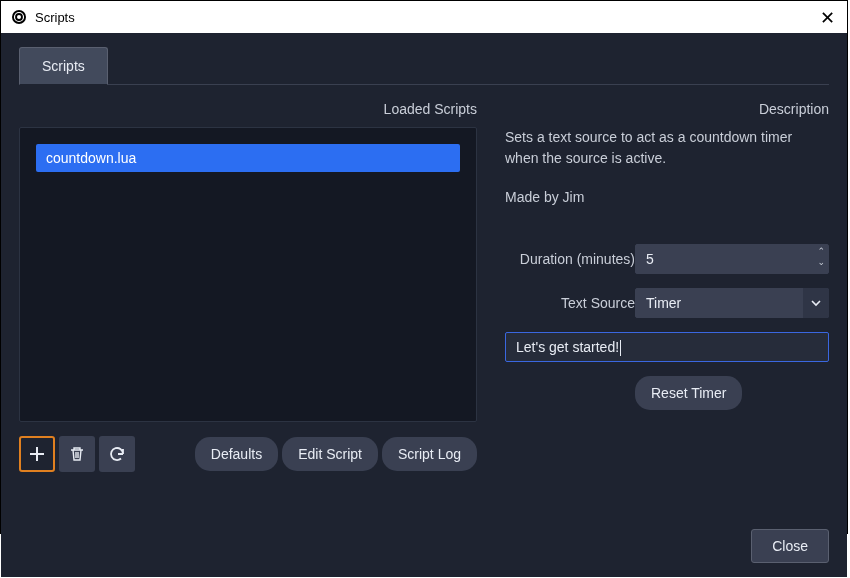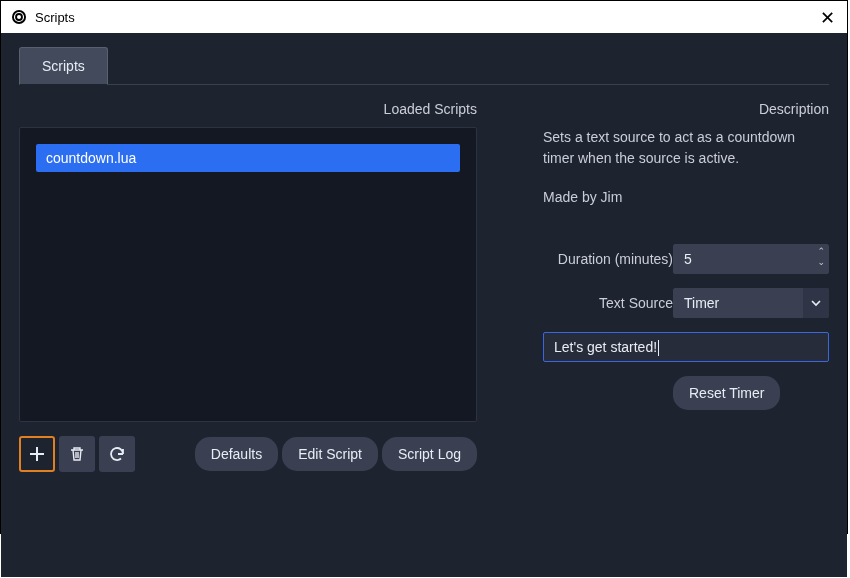--- a/index.html
+++ b/index.html
@@ -8,21 +8,21 @@
   .titlebar { height: 32px; background: #fff; display: flex; align-items: center; padding: 0 10px; position: relative; }
   .titlebar-icon { width: 16px; height: 16px; margin-right: 8px; }
   .titlebar-title { font-size: 13px; color: #000; }
   .titlebar-close { position: absolute; right: 12px; top: 6px; font-size: 18px; cursor: pointer; color: #000; }
   .content { background: #1e2330; height: 544px; padding: 14px 18px 14px 18px; position: relative; color: #c9ced8; font-size: 14px; }
   .tabs { display: flex; gap: 4px; border-bottom: 1px solid #3a4050; }
   .tab { padding: 10px 22px; font-size: 14px; color: #c9ced8; cursor: pointer; border: 1px solid transparent; border-bottom: none; background: #2b3040; }
   .tab.active { background: #424a5c; border: 1px solid #5a6070; border-bottom: 1px solid #1e2330; margin-bottom: -1px; color: #e8ecf4; border-radius: 3px 3px 0 0; }
   .body { display: flex; gap: 28px; margin-top: 16px; }
   .left { flex: 0 0 458px; }
-  .right { flex: 1; margin-left: 38px; }
+  .right { flex: 1; }
   .section-title { font-size: 14px; color: #c9ced8; margin-bottom: 10px; text-align: right; }
   .list { background: #141823; border: 1px solid #2c3342; height: 295px; padding: 16px; border-radius: 2px; }
   .list-item { background: #2c6ef2; color: #fff; padding: 6px 10px; border-radius: 2px; font-size: 14px; cursor: pointer; }
   .toolbar { display: flex; gap: 4px; margin-top: 14px; align-items: center; }
   .icon-btn { width: 36px; height: 36px; background: #3a4052; border-radius: 3px; display: flex; align-items: center; justify-content: center; cursor: pointer; color: #e8ecf4; font-size: 20px; }
   .icon-btn.add { border: 2px solid #e08020; background: transparent; }
   .btn { background: #3a4052; color: #e8ecf4; padding: 9px 16px; border-radius: 15px; font-size: 14px; cursor: pointer; border: none; }
   .spacer { flex: 1; }
   .desc-text { color: #c9ced8; font-size: 14px; line-height: 1.5; margin-bottom: 18px; }
   .form-row { display: flex; align-items: center; margin-bottom: 14px; }
@@ -127,15 +127,18 @@
           </div>
         </div>
 
         <div class="form-row reset-row">
           <div class="form-label"></div>
           <button class="btn">Reset Timer</button>
         </div>
       </div>
     </div>
 
+    <div class="footer">
+      <button class="close-btn">Close</button>
+    </div>
 
   </div>
 </div>
 
 </body></html>

